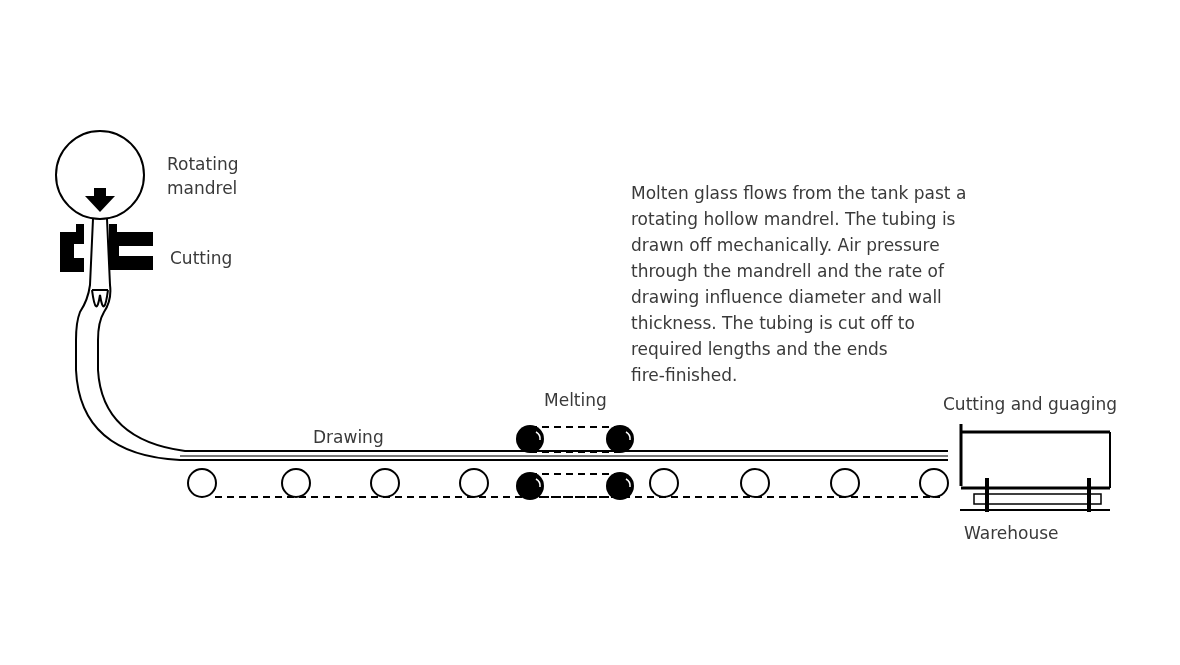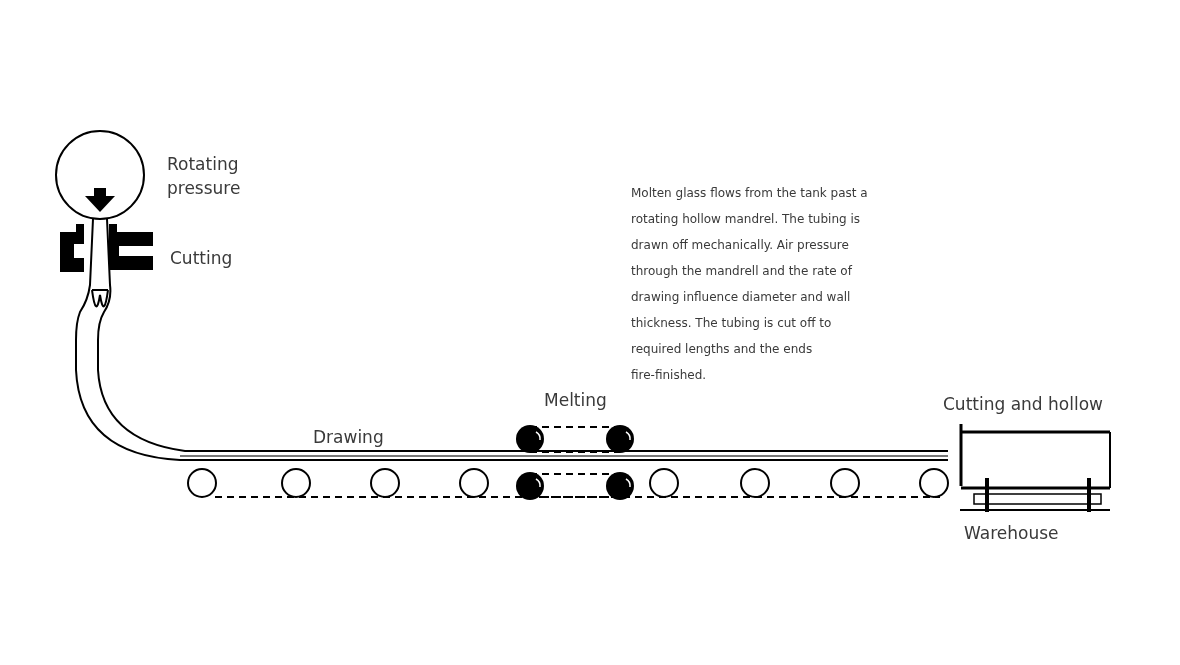--- a/index.html
+++ b/index.html
@@ -1,20 +1,20 @@
 <!DOCTYPE html>
 <html><head>
 <meta charset="utf-8">
 <style>
   html, body { margin: 0; padding: 0; background: #ffffff; }
   body { width: 1180px; height: 665px; position: relative; overflow: hidden;
          font-family: "DejaVu Sans", sans-serif; color: #333; }
   svg.diagram { position: absolute; left: 0; top: 0; }
   .lbl { position: absolute; font-size: 17px; color: #3a3a3a; line-height: 24px; white-space: nowrap; }
-  .desc { position: absolute; left: 631px; top: 180px; width: 380px; font-size: 12px;
+  .desc { position: absolute; left: 631px; top: 180px; width: 380px; font-size: 17px;
           line-height: 26px; color: #3a3a3a; white-space: pre-line; }
 </style>
 </head>
 <body>
 
 <svg class="diagram" width="1180" height="665" viewBox="0 0 1180 665">
 
   <g>
     <circle cx="100" cy="175" r="44" fill="#fff" stroke="#000" stroke-width="2"></circle>
     <path d="M94 188 h12 v8 h9 l-15 16 l-15 -16 h9 z" fill="#000"></path>
@@ -69,25 +69,25 @@
     <line x1="1110" y1="432" x2="1110" y2="488" stroke-width="2"></line>
     <line x1="961" y1="488" x2="1110" y2="488" stroke-width="3"></line>
     <rect x="974" y="494" width="127" height="10" stroke-width="1.5"></rect>
     <line x1="960" y1="510" x2="1110" y2="510" stroke-width="2"></line>
     <line x1="987" y1="478" x2="987" y2="512" stroke-width="4"></line>
     <line x1="1089" y1="478" x2="1089" y2="512" stroke-width="4"></line>
   </g>
 </svg>
 
 <div class="lbl" style="left:167px;top:152px;white-space:pre-line;">Rotating
-pressure</div>
+mandrel</div>
 <div class="lbl" style="left:170px;top:246px;">Cutting</div>
 <div class="lbl" style="left:313px;top:425px;">Drawing</div>
 <div class="lbl" style="left:544px;top:388px;">Melting</div>
-<div class="lbl" style="left:943px;top:392px;">Cutting and hollow</div>
+<div class="lbl" style="left:943px;top:392px;">Cutting and guaging</div>
 <div class="lbl" style="left:964px;top:521px;">Warehouse</div>
 <div class="desc">Molten glass flows from the tank past a
 rotating hollow mandrel. The tubing is
 drawn off mechanically. Air pressure
 through the mandrell and the rate of
 drawing influence diameter and wall
 thickness. The tubing is cut off to
 required lengths and the ends
 fire-finished.</div>
 

